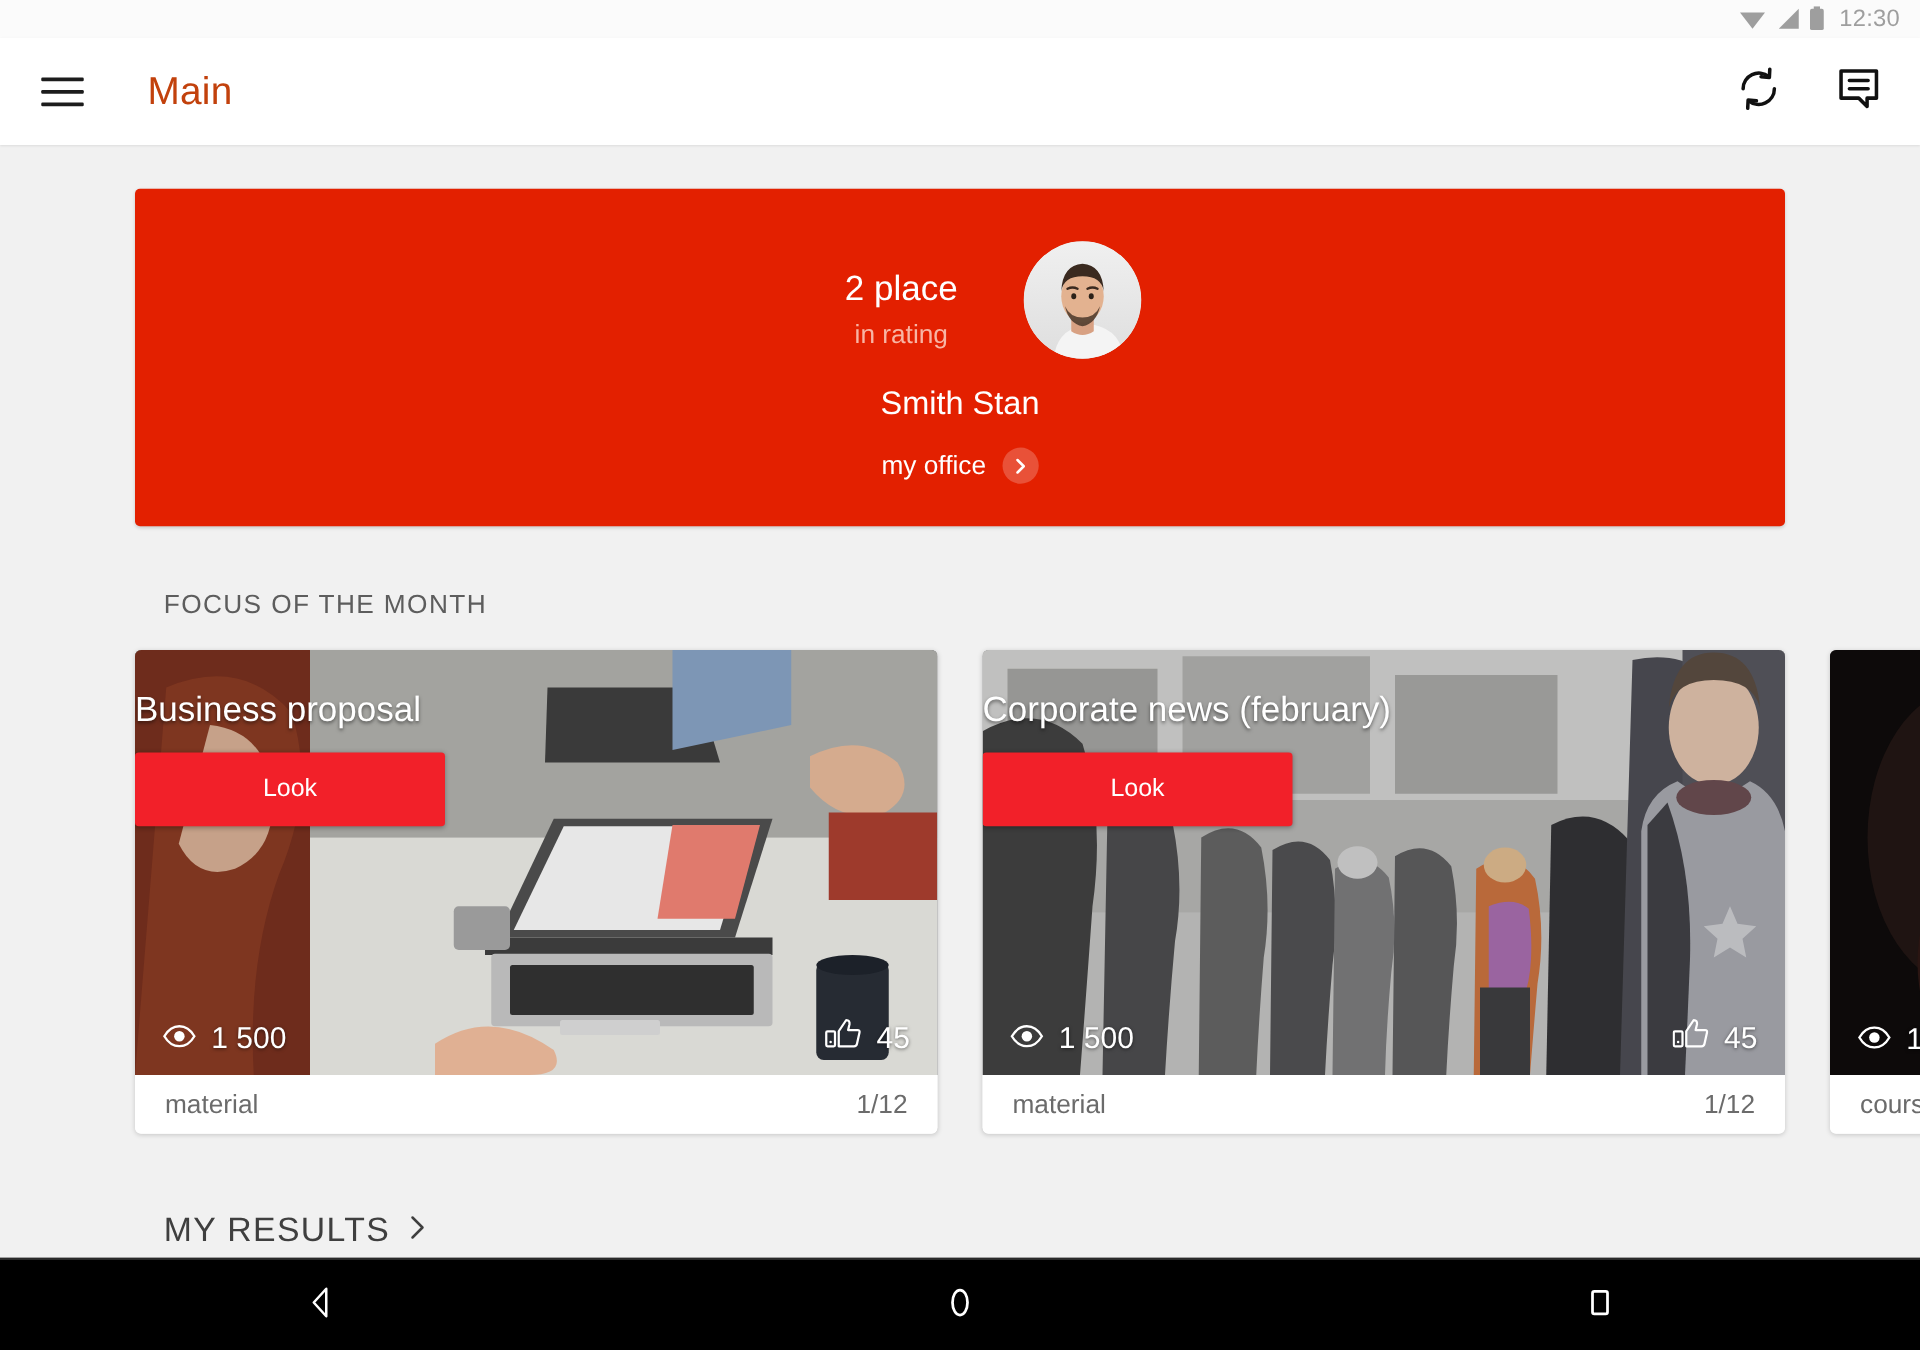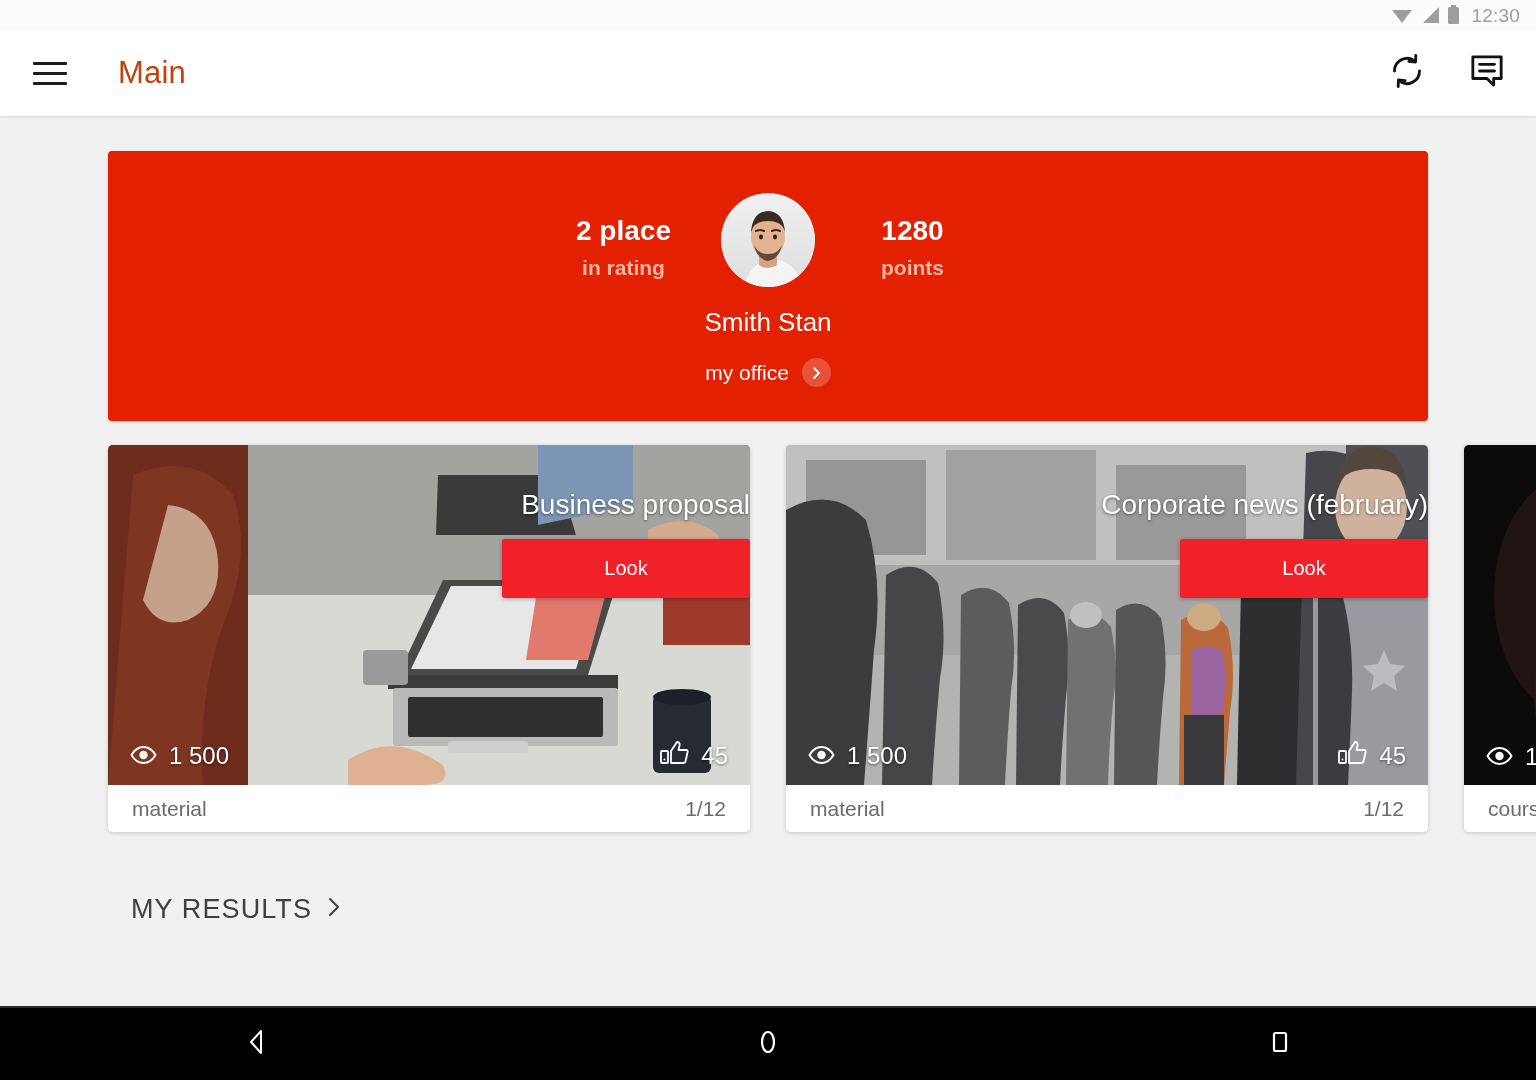--- a/index.html
+++ b/index.html
@@ -45,21 +45,21 @@
   .content { flex:1 1 auto; background:#f1f1f1; overflow:hidden; position:relative; }
 
   
   .profile-card {
     margin:35px 108px 0 108px; height:270px; background:#e32000;
     border-radius:4px; position:relative;
     box-shadow:0 1px 3px rgba(0,0,0,.16);
   }
   .profile-top {
     display:flex; align-items:flex-start; justify-content:center;
-    padding-top:42px; gap:0;font-weight:bold;
+    padding-top:42px; gap:0;
   }
   .stat { width:195px; text-align:center; padding-top:22px; }
   .stat-value { font-size:28px; color:#ffffff; line-height:1.15; }
   .stat-label { font-size:21px; color:#f8b5a4; margin-top:9px; }
   .avatar {
     width:94px; height:94px; border-radius:50%; overflow:hidden;
     background:#e9e9e9; flex:0 0 94px; position:relative;
   }
   .avatar svg { display:block; }
   .profile-name {
@@ -94,21 +94,21 @@
     box-shadow:0 1px 4px rgba(0,0,0,.18); overflow:hidden;
   }
   .media-card.partial { width:150px; flex:0 0 150px; }
   .media-thumb {
     position:relative; height:340px; overflow:hidden;
     background:#5a5a5a;
   }
   .media-thumb .photo { position:absolute; inset:0; }
   .thumb-overlay {
     position:absolute; inset:0; display:flex; flex-direction:column;
-    align-items:flex-end; padding-top:44px;
+    align-items:flex-start; padding-top:32px;
   }
   .media-title {
     font-size:28px; color:#ffffff; text-shadow:0 1px 3px rgba(0,0,0,.5);
     white-space:nowrap;
   }
   .look-btn {
     margin-top:18px; width:248px; height:59px; background:#f22029;
     color:#ffffff; font-size:20px; border:none; border-radius:3px;
     cursor:pointer; display:flex; align-items:center; justify-content:center;
     box-shadow:0 1px 4px rgba(0,0,0,.30);
@@ -214,37 +214,34 @@
               <path d="M38 60 h18 v12 q-9 6 -18 0 Z" fill="#d8a183"></path>
               <ellipse cx="47" cy="44" rx="17" ry="21" fill="#e3b290"></ellipse>
               <path d="M30 40 q1-21 17-22 q16 1 17 22 q-2-12 -17-12 q-15 0 -17 12 Z" fill="#3a2a20"></path>
               <path d="M33 52 q3 14 14 16 q11-2 14-16 q-4 9 -14 9 q-10 0 -14-9 Z" fill="#4a372a" opacity="0.85"></path>
               <ellipse cx="40" cy="44" rx="2" ry="2.4" fill="#2b2119"></ellipse>
               <ellipse cx="54" cy="44" rx="2" ry="2.4" fill="#2b2119"></ellipse>
               <path d="M35 38 q4-2 8 0 M51 38 q4-2 8 0" stroke="#3a2a20" stroke-width="2" fill="none" stroke-linecap="round"></path>
             </g>
           </svg>
         </div>
-        <div class="stat">
-          <div class="stat-value">1280</div>
-          <div class="stat-label">points</div>
-        </div>
       </div>
       <div class="profile-name">Smith Stan</div>
       <div class="office-row">
         <span class="office-label">my office</span>
         <span class="office-chevron">
           <svg width="14" height="14" viewBox="0 0 14 14" fill="none" stroke="#fff" stroke-width="2" stroke-linecap="round" stroke-linejoin="round">
             <path d="M5 2 L10 7 L5 12"></path>
           </svg>
         </span>
       </div>
     </div>
 
     
+    <div class="section-head">FOCUS OF THE MONTH</div>
 
     <div class="carousel">
 
       <div class="media-card">
         <div class="media-thumb">
           <svg class="photo" width="642" height="340" viewBox="0 0 642 340" preserveAspectRatio="none">
             <rect width="642" height="340" fill="#8d8d8d"></rect>
             <rect x="0" y="0" width="642" height="150" fill="#a3a39f"></rect>
             <rect x="0" y="150" width="642" height="190" fill="#d9d9d4"></rect>
             <path d="M0 0 h140 v340 h-140 Z" fill="#6e2c1c"></path>

